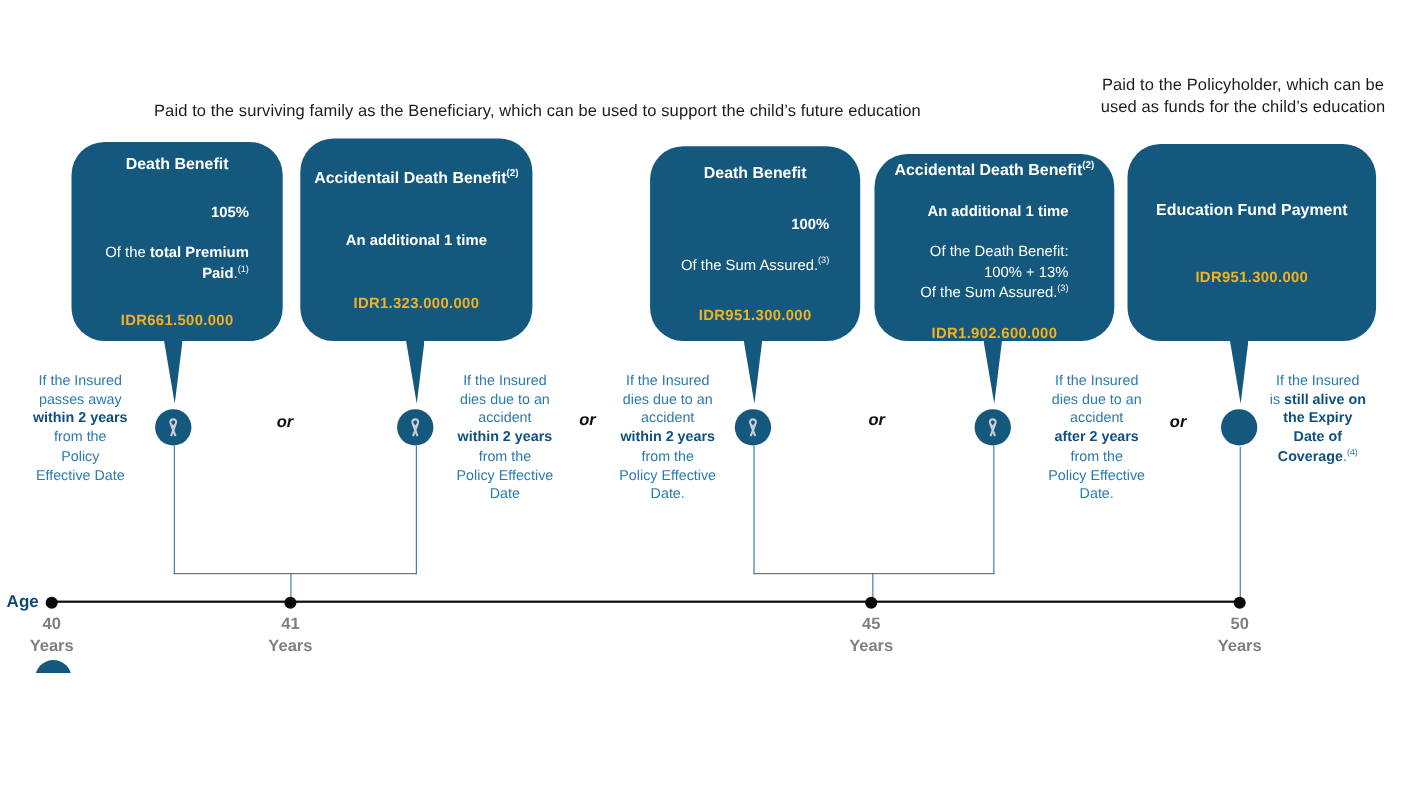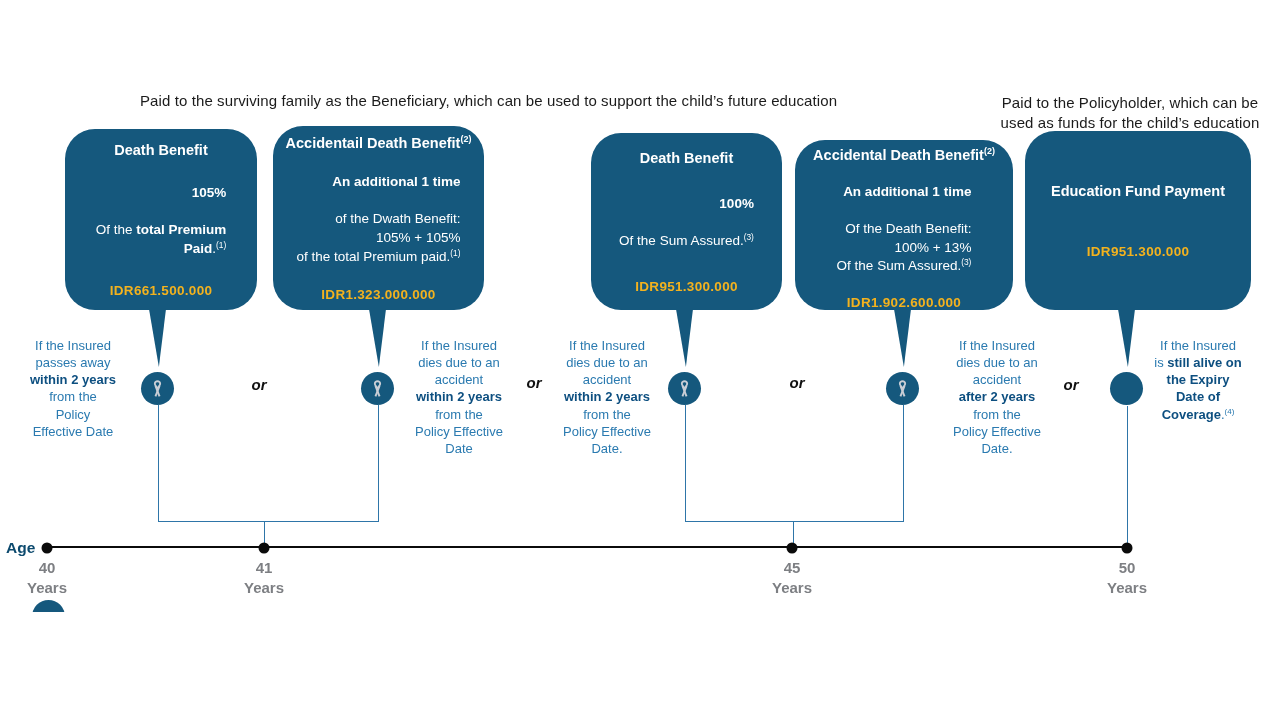--- a/index.html
+++ b/index.html
@@ -4,21 +4,21 @@
 <style>
   html,body{margin:0;padding:0;background:#fff;}
   .stage{
     position:relative;width:1280px;height:612px;overflow:hidden;background:#fff;
     font-family:"Liberation Sans","DejaVu Sans",sans-serif;color:var(--ink,#1b1b1b);
   }
   .abs{position:absolute;}
   
   .caption{font-size:15px;color:var(--ink,#1b1b1b);letter-spacing:.1px;}
   .caption-left{left:140px;top:92px;width:772px;}
-  .caption-right{left:983px;top:93px;width:294px;text-align:center;white-space:pre-line;line-height:1.3;}
+  .caption-right{left:983px;top:68px;width:294px;text-align:center;white-space:pre-line;line-height:1.3;}
   
   .bbox{
     background:var(--box-bg,#15587D);border-radius:30px;color:#fff;
     display:flex;flex-direction:column;align-items:center;justify-content:space-evenly;
     text-align:right;padding:6px 8px;box-sizing:border-box;
   }
   .btitle{font-size:14.5px;font-weight:700;line-height:1.25;}
   .bbody{font-size:13.5px;line-height:1.38;white-space:pre-line;}
   .bline{white-space:pre-line;}
   .box-roomy .bline{margin:7px 0;}
@@ -74,23 +74,20 @@
       <div class="bline"><span>Of the </span><span class="sb">total Premium
 Paid</span><span>.</span><sup>(1)</sup></div>
     </div>
     <div class="bamount">IDR661.500.000</div>
   </div>
 
   <div class="abs bbox" style="left:273px;top:126px;width:211px;height:184px;">
     <div class="btitle"><span class="sb">Accidentail Death Benefit</span><sup class="sb">(2)</sup></div>
     <div class="bbody">
       <div class="bline"><span class="sb">An additional 1 time</span></div>
-      <div class="bline"><span>of the Dwath Benefit:
-105% + 105%
-of the total Premium paid.</span><sup>(1)</sup></div>
     </div>
     <div class="bamount">IDR1.323.000.000</div>
   </div>
 
   <div class="abs bbox" style="left:591px;top:133px;width:191px;height:177px;">
     <div class="btitle"><span class="sb">Death Benefit</span></div>
     <div class="bbody">
       <div class="bline"><span class="sb">100%</span></div>
       <div class="bline"><span>Of the Sum Assured.</span><sup>(3)</sup></div>
     </div>

